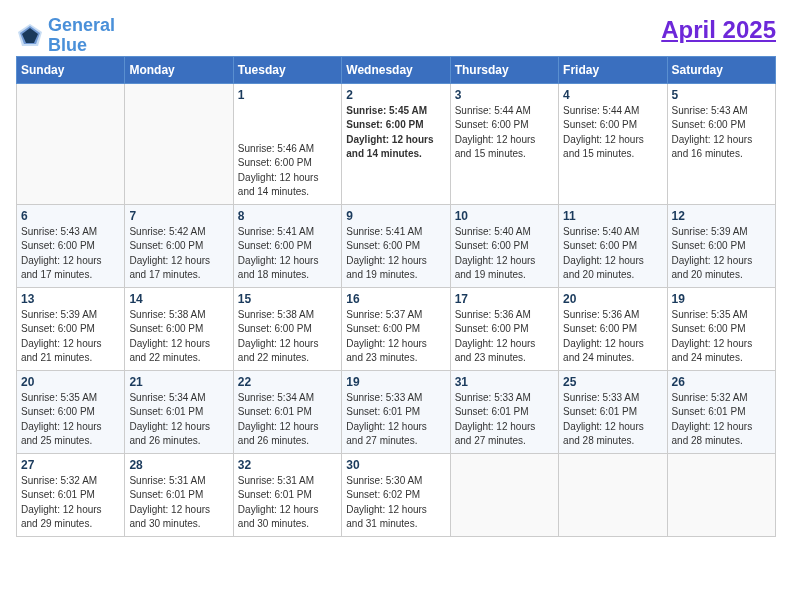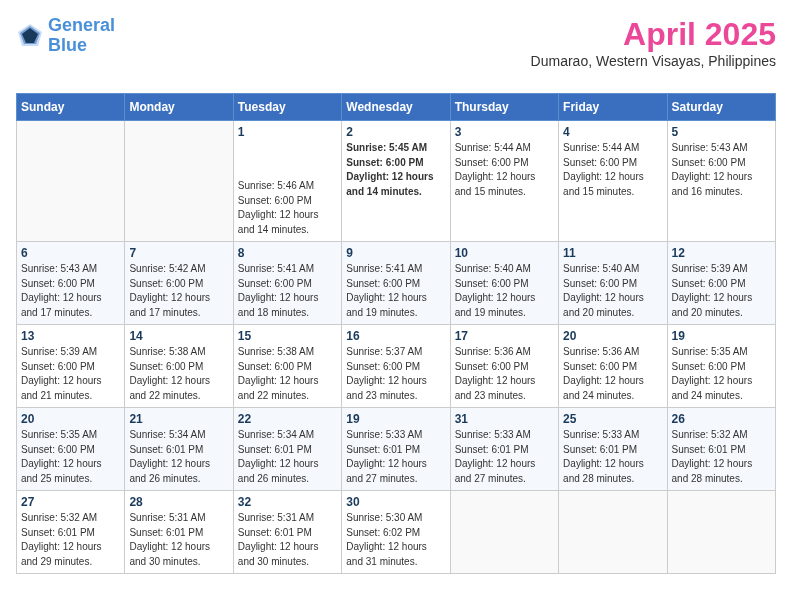--- a/index.html
+++ b/index.html
@@ -7,21 +7,21 @@
       font-family: Arial, sans-serif;
       background: #fff;
       width: 792px;
       min-height: 612px;
       padding: 16px;
     }
     .header {
       display: flex;
       justify-content: space-between;
       align-items: flex-start;
-      margin-bottom: 24px;
+      margin-bottom: 0;
     }
     .logo {
       display: flex;
       align-items: center;
       gap: 4px;
     }
     .logo-text {
       font-size: 18px;
       font-weight: bold;
       color: #1a3a5c;
@@ -31,23 +31,24 @@
       color: #4a90d9;
     }
     .logo-icon {
       width: 28px;
       height: 28px;
     }
     .title-block {
       text-align: right;
     }
     .month-title {
-      font-size: 32px;
+      font-size: 24px;
       font-weight: bold;
-      color: #ec4899;
+      color: #6d28d9;
+      text-decoration: underline;
     }
     .subtitle {
       font-size: 14px;
       color: #333;
     }
     .calendar {
       width: 100%;
       border-collapse: collapse;
       font-size: 10.5px;
     }
@@ -97,21 +98,20 @@
       <polygon points="14,4 24,11 20,22 8,22 4,11" fill="#3a6fbf" opacity="0.6"></polygon>
       <polygon points="14,6 22,12 18,21 10,21 6,12" fill="#1a3a5c"></polygon>
     </svg>
     <div class="logo-text">
       <div><span>General</span></div>
       <div><span style="color:#4a90d9">Blue</span></div>
     </div>
   </div>
   <div class="title-block">
     <div class="month-title">April 2025</div>
-    <div class="subtitle">Dumarao, Western Visayas, Philippines</div>
   </div>
 </div>
 
 <table class="calendar">
   <thead>
     <tr>
     <th>Sunday</th>
         <th>Monday</th>
         <th>Tuesday</th>
         <th>Wednesday</th>

